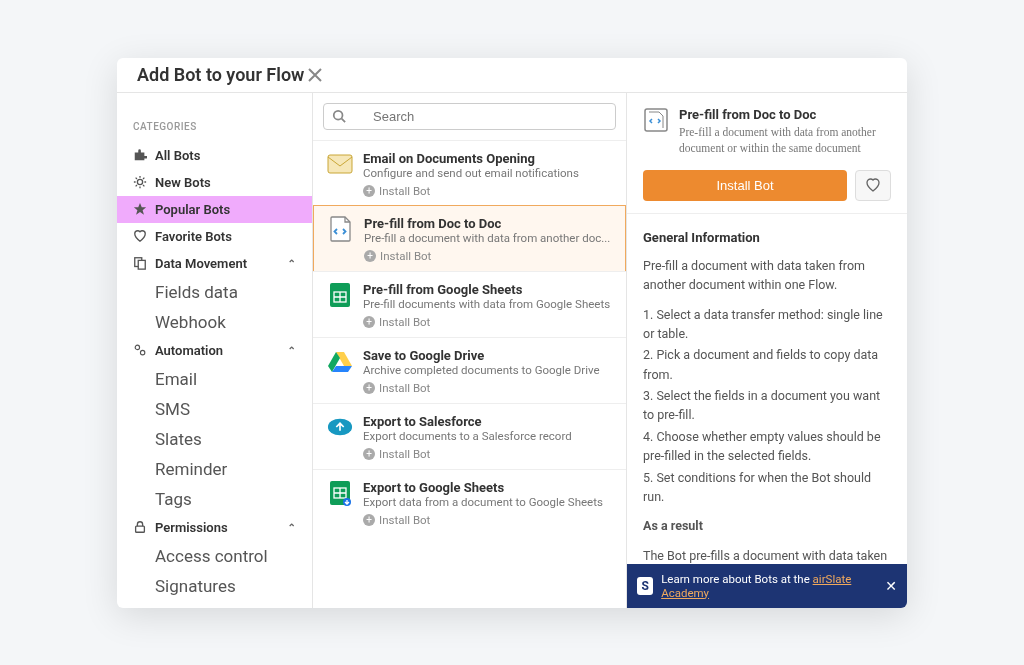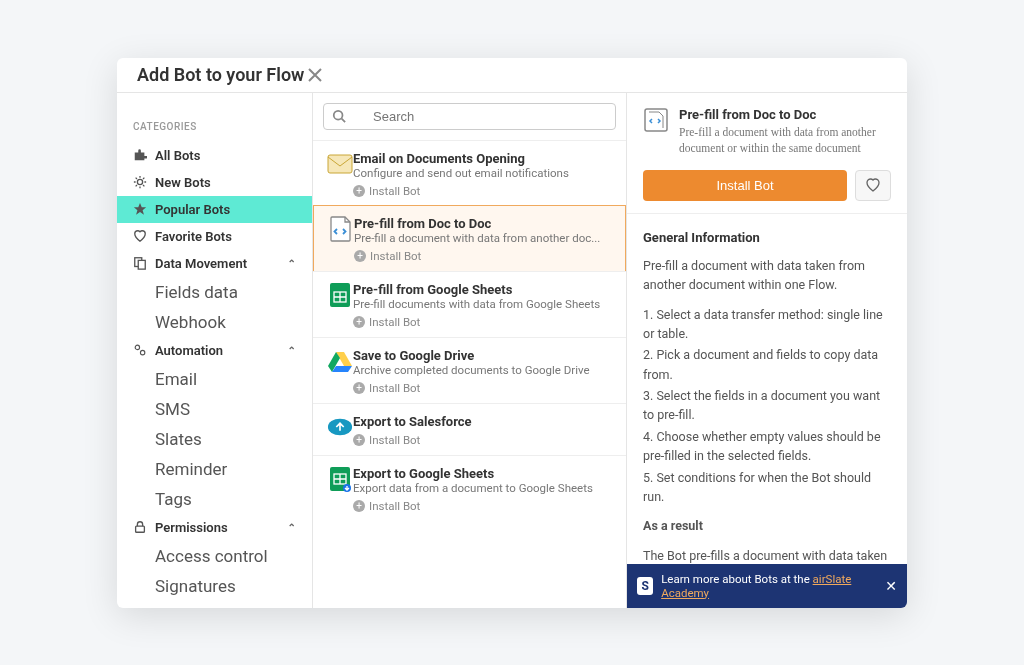--- a/index.html
+++ b/index.html
@@ -5,31 +5,31 @@
 * { box-sizing: border-box; margin: 0; padding: 0; }
 body { font-family: -apple-system, BlinkMacSystemFont, "Segoe UI", Roboto, Arial, sans-serif; background: #f4f6f8; display: flex; align-items: center; justify-content: center; height: 665px; width: 1024px; }
 .modal { width: 790px; height: 550px; background: #fff; border-radius: 6px; box-shadow: 0 8px 36px rgba(0,0,0,0.12); display: flex; flex-direction: column; overflow: hidden; }
 .modal-header { display: flex; align-items: center; padding: 6px 20px; border-bottom: 1px solid #e5e5e5; }
 .modal-title { font-size: 18px; font-weight: 600; color: #333; }
 .close-btn { background: none; border: none; font-size: 20px; color: #888; cursor: pointer; padding: 4px; }
 .modal-body { flex: 1; display: flex; overflow: hidden; }
 .sidebar { width: 196px; border-right: 1px solid #e5e5e5; padding: 24px 0; overflow-y: auto; font-size: 13px; }
 .sidebar-heading { font-size: 10px; letter-spacing: 0.5px; color: #999; padding: 4px 16px 10px; font-weight: 500; }
 .sidebar-item { display: flex; align-items: center; gap: 8px; padding: 6px 16px; color: #333; cursor: pointer; font-weight: 600; }
-.sidebar-item.active { background: #5eead4; }
+.sidebar-item.active { background: #f0abfc; }
 .sidebar-item .chev { margin-left: auto; font-size: 10px; color: #666; }
 .sidebar-sub { padding: 5px 16px 5px 38px; color: #555; cursor: pointer; font-size: 17px; }
 .sb-icon { width: 14px; display: inline-flex; justify-content: center; color: #555; }
 .center { flex: 1; border-right: 1px solid #e5e5e5; display: flex; flex-direction: column; overflow: hidden; }
 .search-wrap { padding: 10px; }
 .search { width: 100%; display: flex; align-items: center; border: 1px solid #ccc; border-radius: 4px; padding: 5px 8px; gap: 6px; }
 .search input { border: none; outline: none; flex: 1; font-size: 13px; color: #555; background: transparent; margin-left: 21px; }
 .search-icon { color: #888; }
 .bot-list { flex: 1; overflow-y: auto; }
-.bot-item { display: flex; padding: 10px 14px 8px; border-top: 1px solid #eee; cursor: pointer; }
+.bot-item { display: flex; gap: 10px; padding: 10px 14px 8px; border-top: 1px solid #eee; cursor: pointer; }
 .bot-item.selected { background: #fff7ef; border: 1px solid #f0a95d; margin: -1px 0; }
 .bot-icon { width: 26px; height: 26px; flex-shrink: 0; display: flex; align-items: center; justify-content: center; border-radius: 3px; }
 .bot-info { flex: 1; min-width: 0; }
 .bot-name { font-size: 13px; font-weight: 700; color: #333; }
 .bot-desc { font-size: 11.5px; color: #777; white-space: nowrap; overflow: hidden; text-overflow: ellipsis; }
 .bot-install { font-size: 11.5px; color: #888; margin-top: 4px; display: flex; align-items: center; gap: 4px; }
 .bot-install::before { content: "+"; display: inline-flex; width: 12px; height: 12px; border-radius: 50%; background: #aaa; color: #fff; font-size: 10px; align-items: center; justify-content: center; line-height: 1; }
 .detail { width: 280px; display: flex; flex-direction: column; overflow: hidden; position: relative; }
 .detail-head { padding: 14px 16px 12px; border-bottom: 1px solid #eee; }
 .detail-top { display: flex; gap: 10px; }
@@ -224,20 +224,21 @@
           </div>
           <div class="bot-item">
             <div class="bot-icon">
               <svg width="28" height="20" viewBox="0 0 28 20">
                 <ellipse cx="14" cy="10" rx="13" ry="9" fill="#1798c1"></ellipse>
                 <path d="M14 14 v-8 M10 10 l4 -4 l4 4" stroke="#fff" stroke-width="1.8" fill="none"></path>
               </svg>
             </div>
             <div class="bot-info">
               <div class="bot-name">Export to Salesforce</div>
+              <div class="bot-desc">Export documents to a Salesforce record</div>
               <div class="bot-install">Install Bot</div>
             </div>
           </div>
           <div class="bot-item">
             <div class="bot-icon">
               <svg width="22" height="26" viewBox="0 0 22 26">
                 <rect x="1" y="1" width="20" height="24" rx="2" fill="#0f9d58"></rect>
                 <rect x="5" y="8" width="12" height="10" fill="none" stroke="#fff" stroke-width="1.3"></rect>
                 <path d="M11 8 v10 M5 13 h12" stroke="#fff" stroke-width="1.3"></path>
                 <circle cx="18" cy="22" r="4" fill="#1a73e8"></circle>

